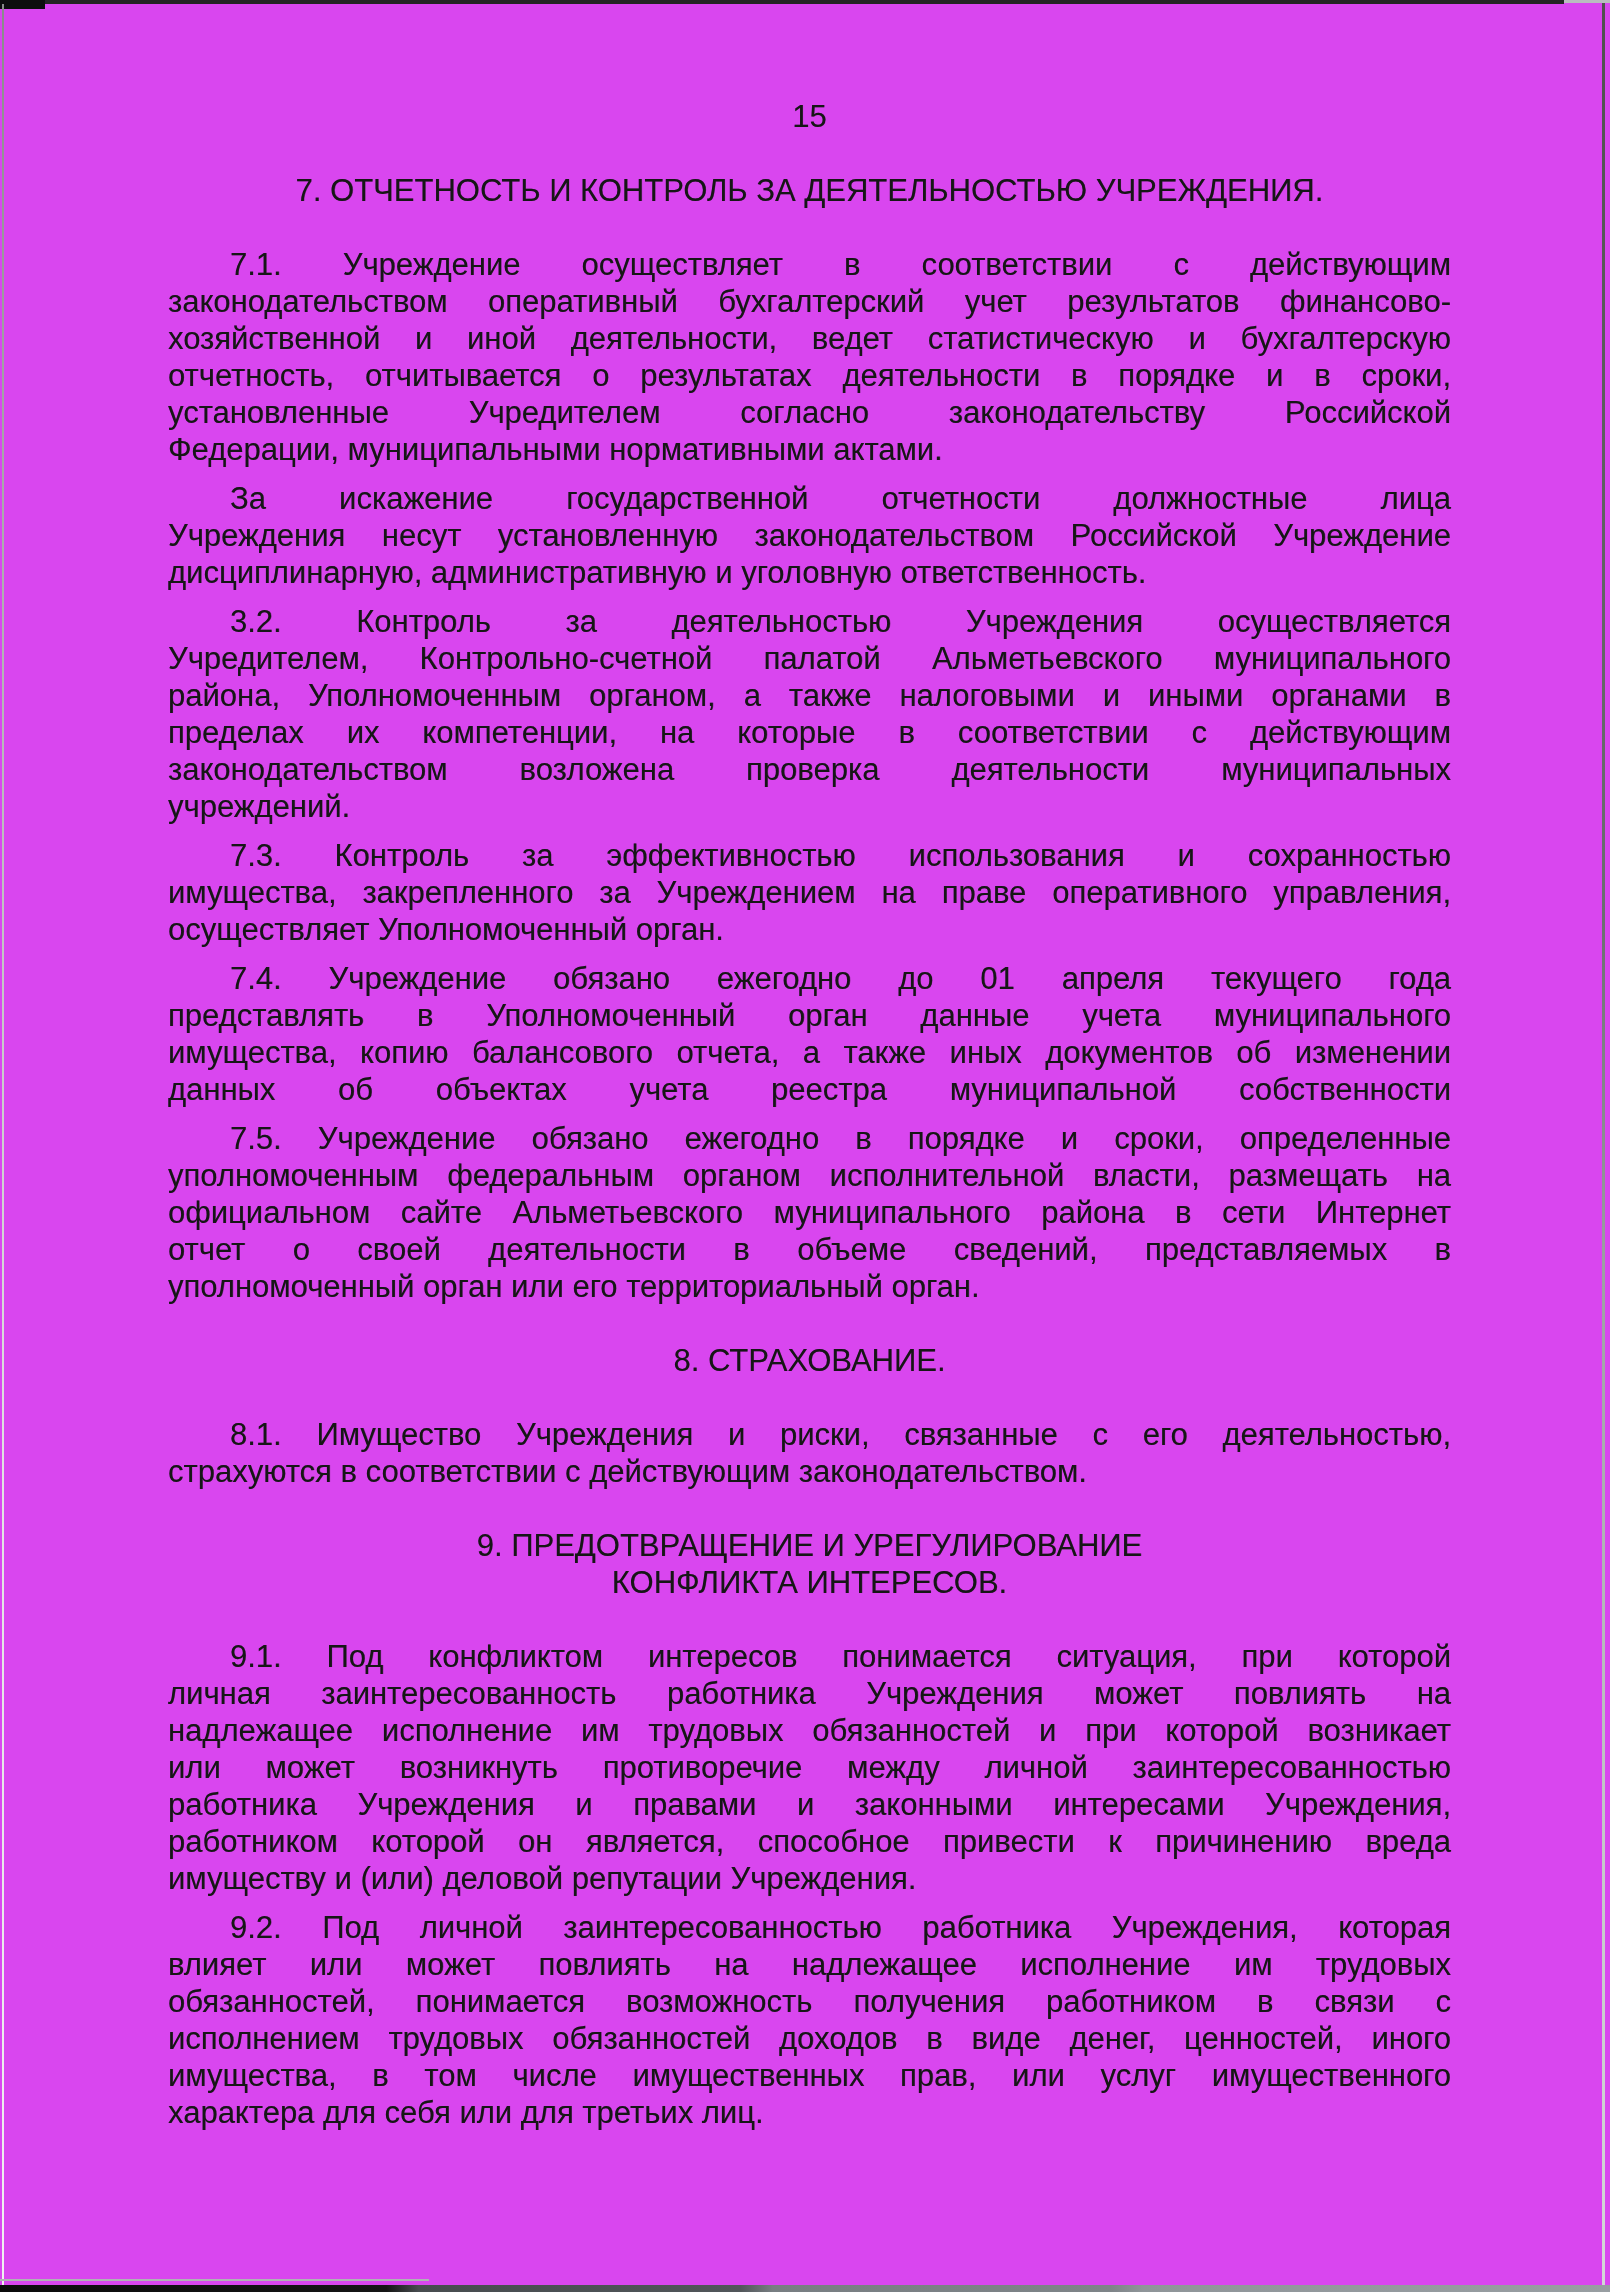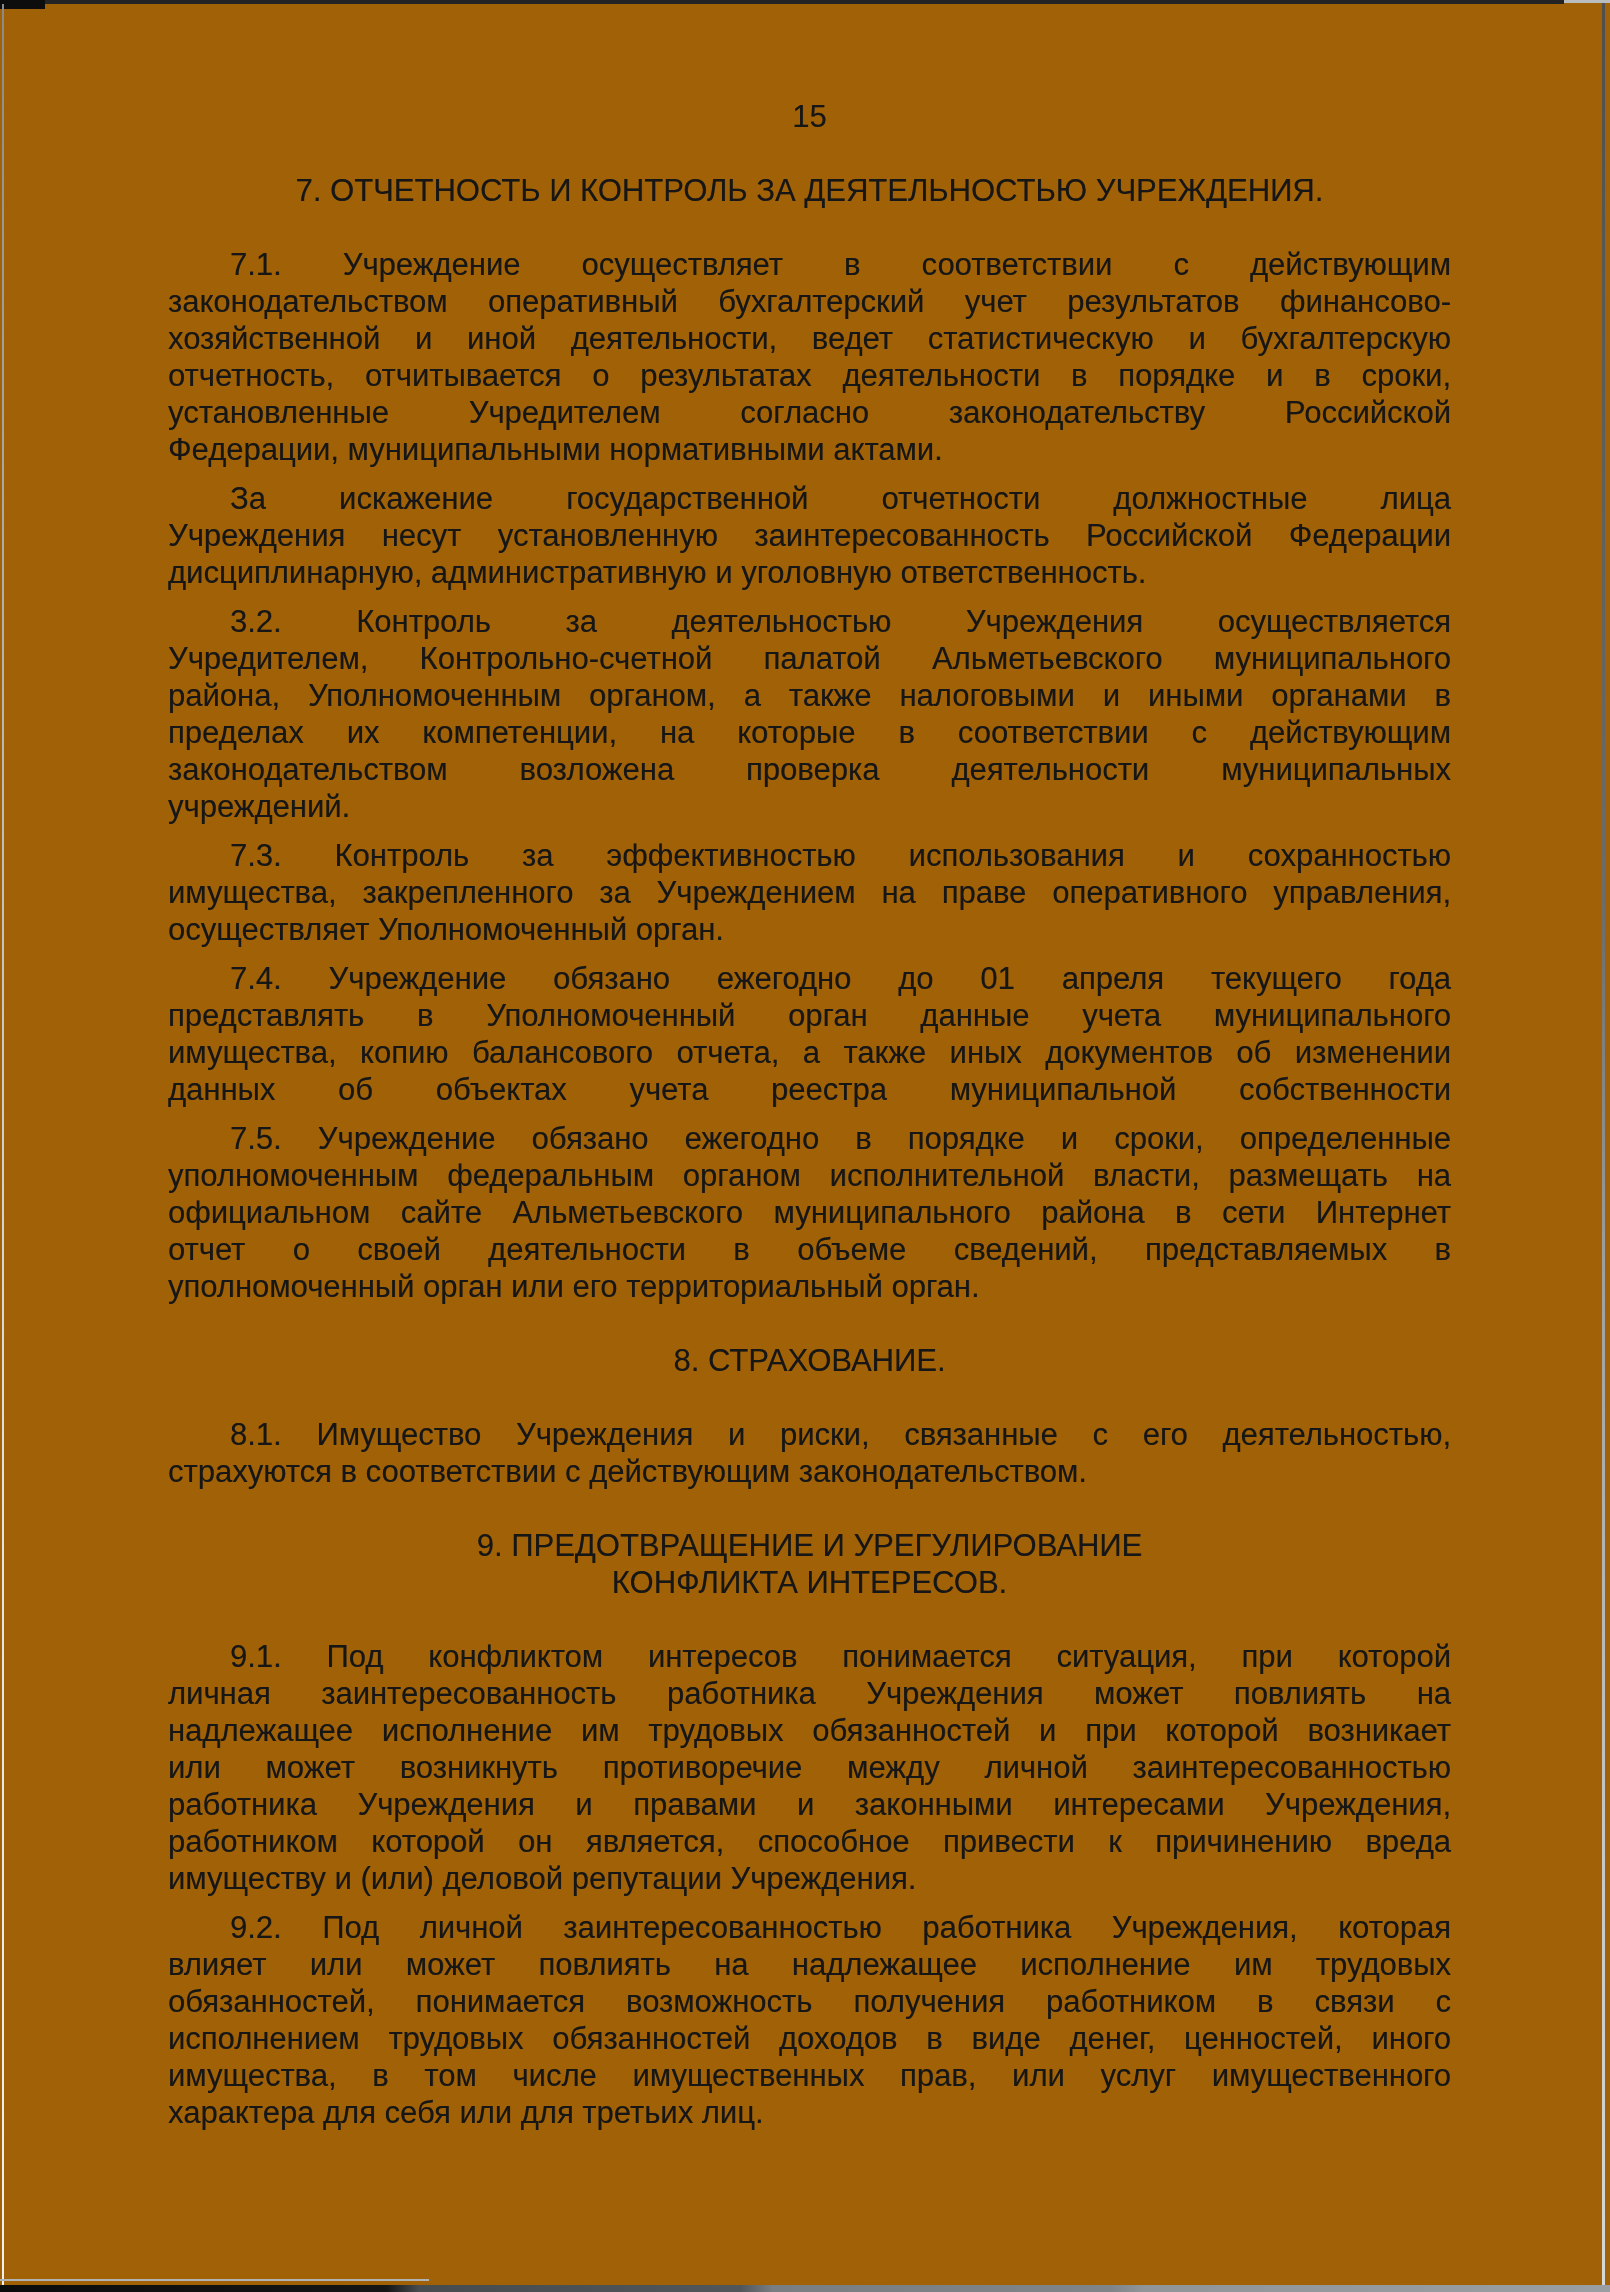--- a/index.html
+++ b/index.html
@@ -5,21 +5,21 @@
   * { box-sizing: border-box; }
   html, body { margin: 0; padding: 0; }
   body {
     width: 1610px; height: 2293px;
     background: #f2f2f0;
     font-family: "Liberation Sans", "DejaVu Sans", sans-serif;
   }
   .scan-page {
     position: relative;
     width: 1610px; height: 2293px;
-    background: #a16207;
+    background: #d946ef;
     overflow: hidden;
     color: #161616;
   }
   
   .b-top    { position:absolute; left:0; top:0; width:1564px; height:3.9px; background:#242424; }
   .b-toptail{ position:absolute; left:1564px; top:0; width:46px; height:2.9px; background:#b9bdbf; }
   .b-blob   { position:absolute; left:0; top:0; width:45px; height:8.8px; background:#0d0d0d; }
   .b-left   { position:absolute; left:2px; top:3.9px; width:2px; height:2282px;
               background:linear-gradient(to bottom,#8a8a8a 0%,#b5b5b5 30%,#e2e2e2 65%,#f0f0f0 100%); }
   .b-right  { position:absolute; left:1602px; top:2.9px; width:2.9px; height:2290px;
@@ -72,21 +72,21 @@
         <div class="block para">
           <div class="line indent">7.1. Учреждение осуществляет в соответствии с действующим</div>
           <div class="line">законодательством оперативный бухгалтерский учет результатов финансово-</div>
           <div class="line">хозяйственной и иной деятельности, ведет статистическую и бухгалтерскую</div>
           <div class="line">отчетность, отчитывается о результатах деятельности в порядке и в сроки,</div>
           <div class="line">установленные Учредителем согласно законодательству Российской</div>
           <div class="line last">Федерации, муниципальными нормативными актами.</div>
         </div>
         <div class="block para">
           <div class="line indent">За искажение государственной отчетности должностные лица</div>
-          <div class="line">Учреждения несут установленную заинтересованность Российской Федерации</div>
+          <div class="line">Учреждения несут установленную законодательством Российской Учреждение</div>
           <div class="line last">дисциплинарную, административную и уголовную ответственность.</div>
         </div>
         <div class="block para">
           <div class="line indent">3.2. Контроль за деятельностью Учреждения осуществляется</div>
           <div class="line">Учредителем, Контрольно-счетной палатой Альметьевского муниципального</div>
           <div class="line">района, Уполномоченным органом, а также налоговыми и иными органами в</div>
           <div class="line">пределах их компетенции, на которые в соответствии с действующим</div>
           <div class="line">законодательством возложена проверка деятельности муниципальных</div>
           <div class="line last">учреждений.</div>
         </div>

